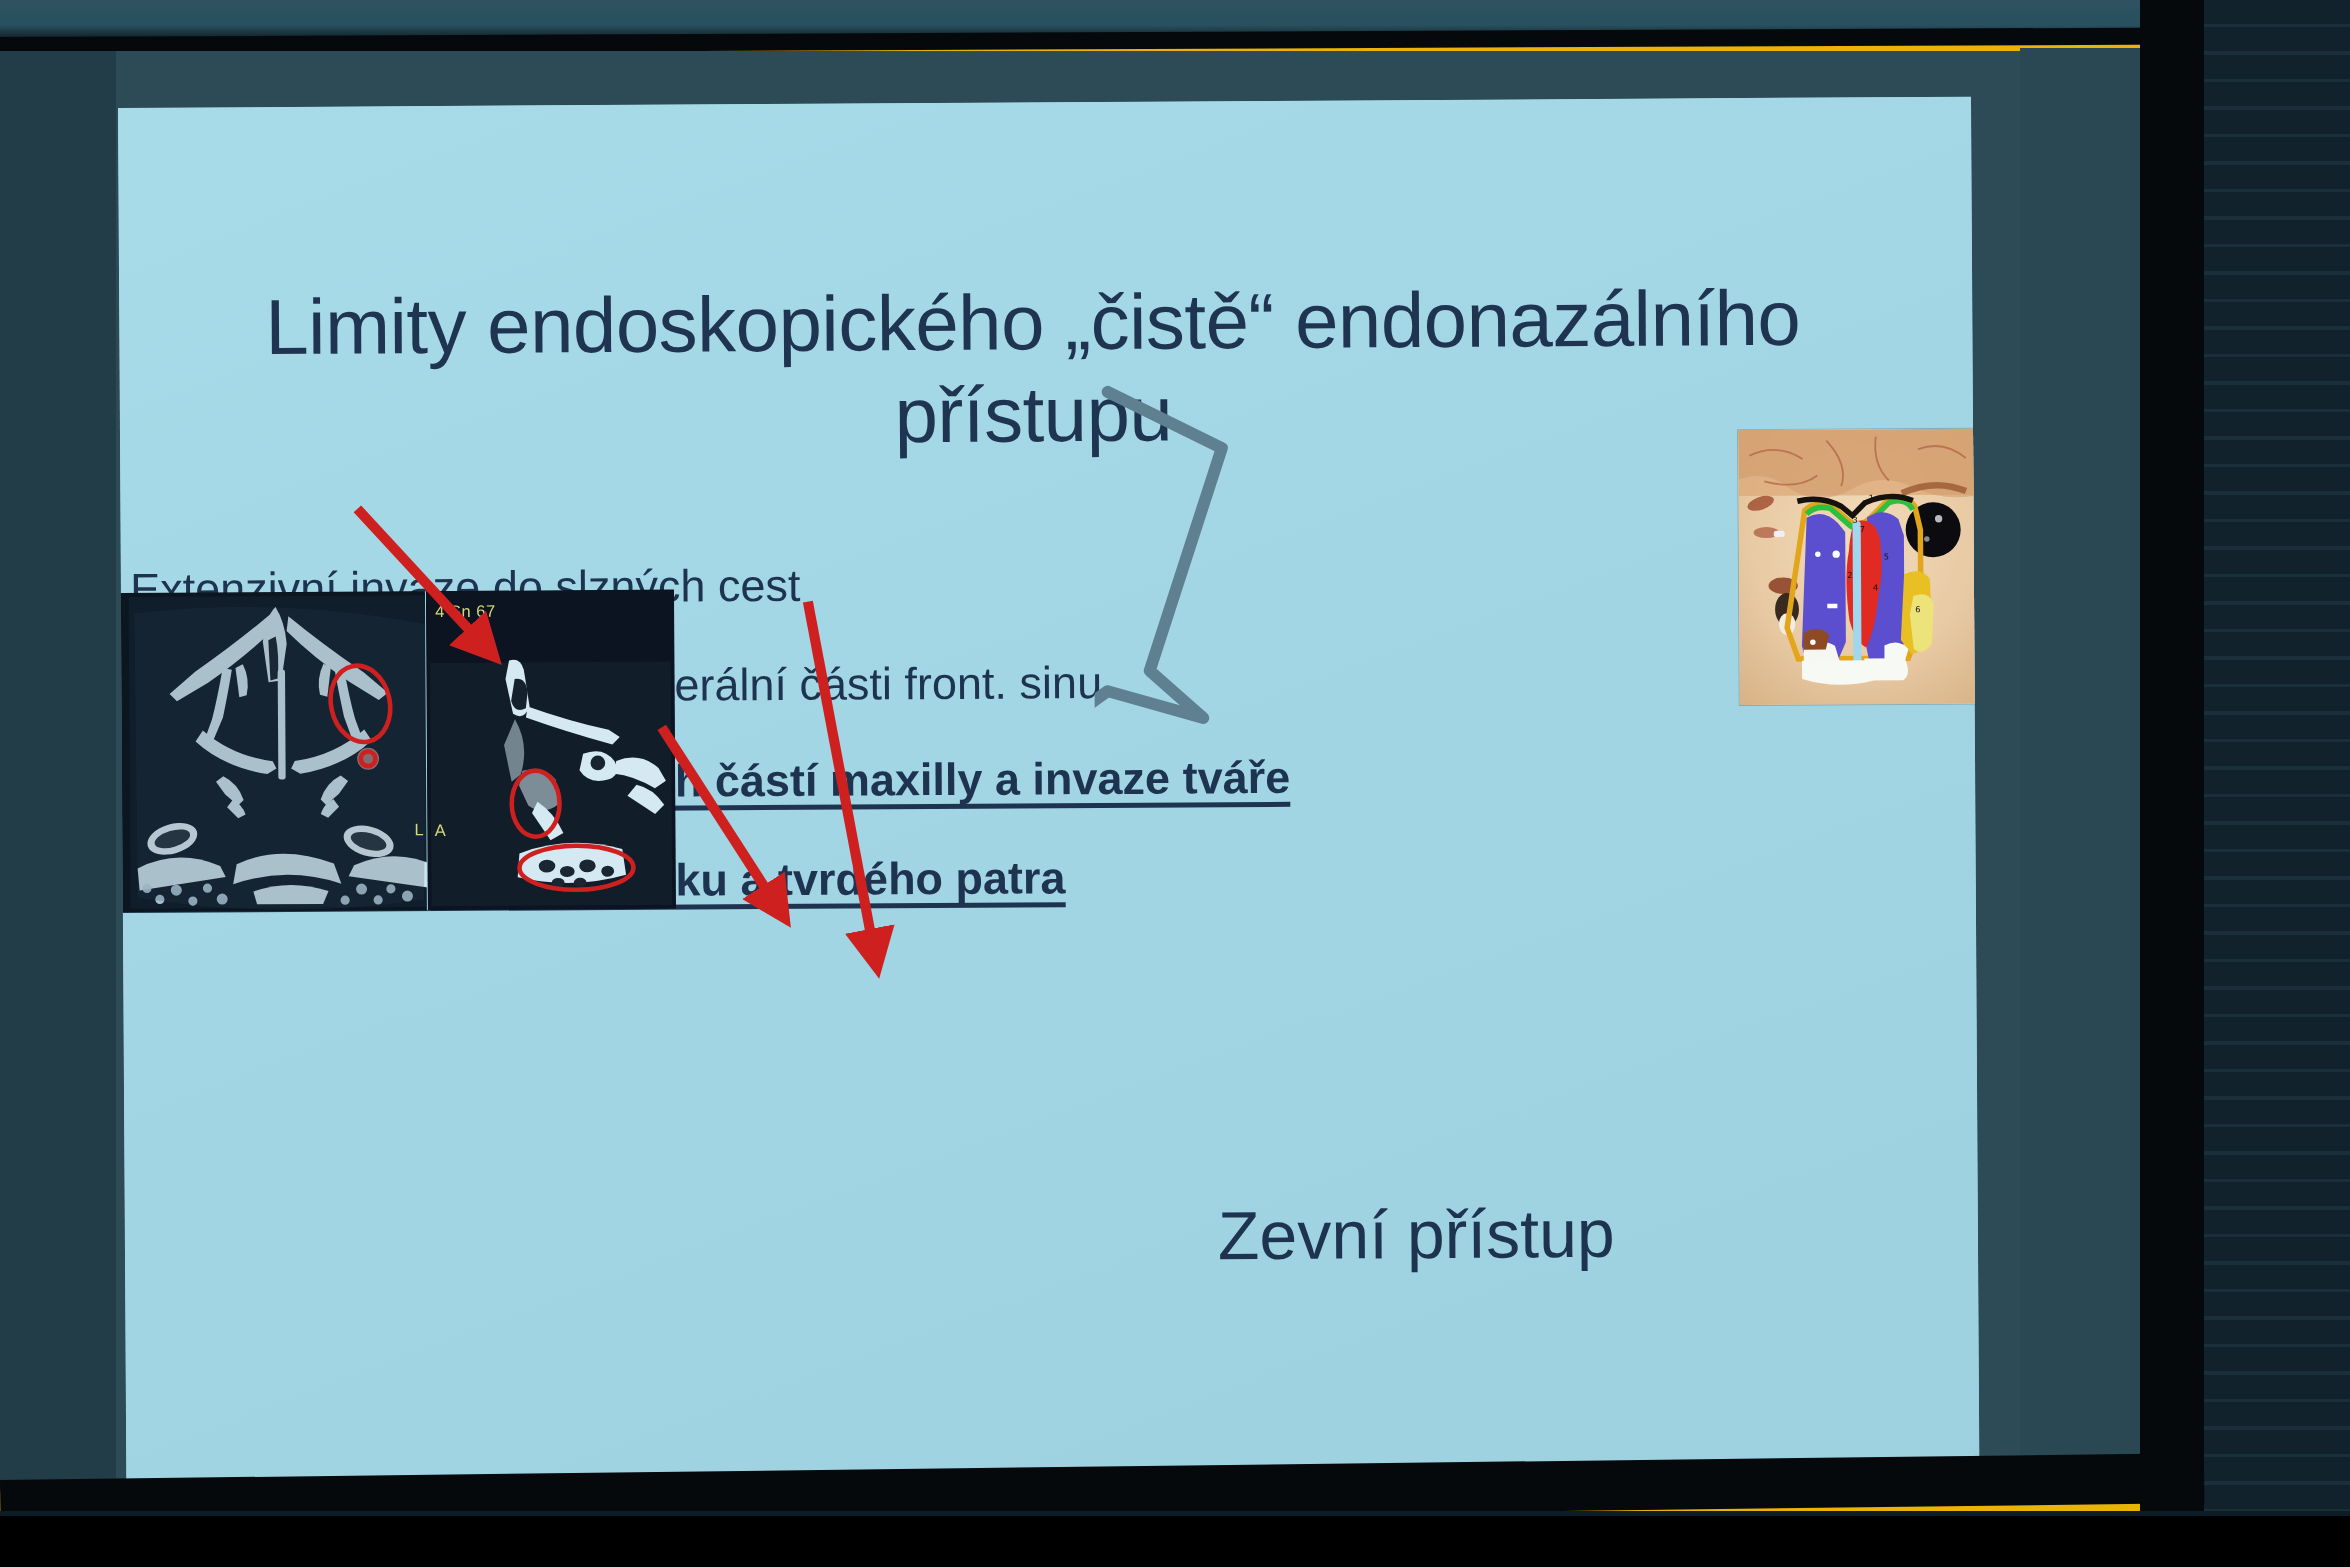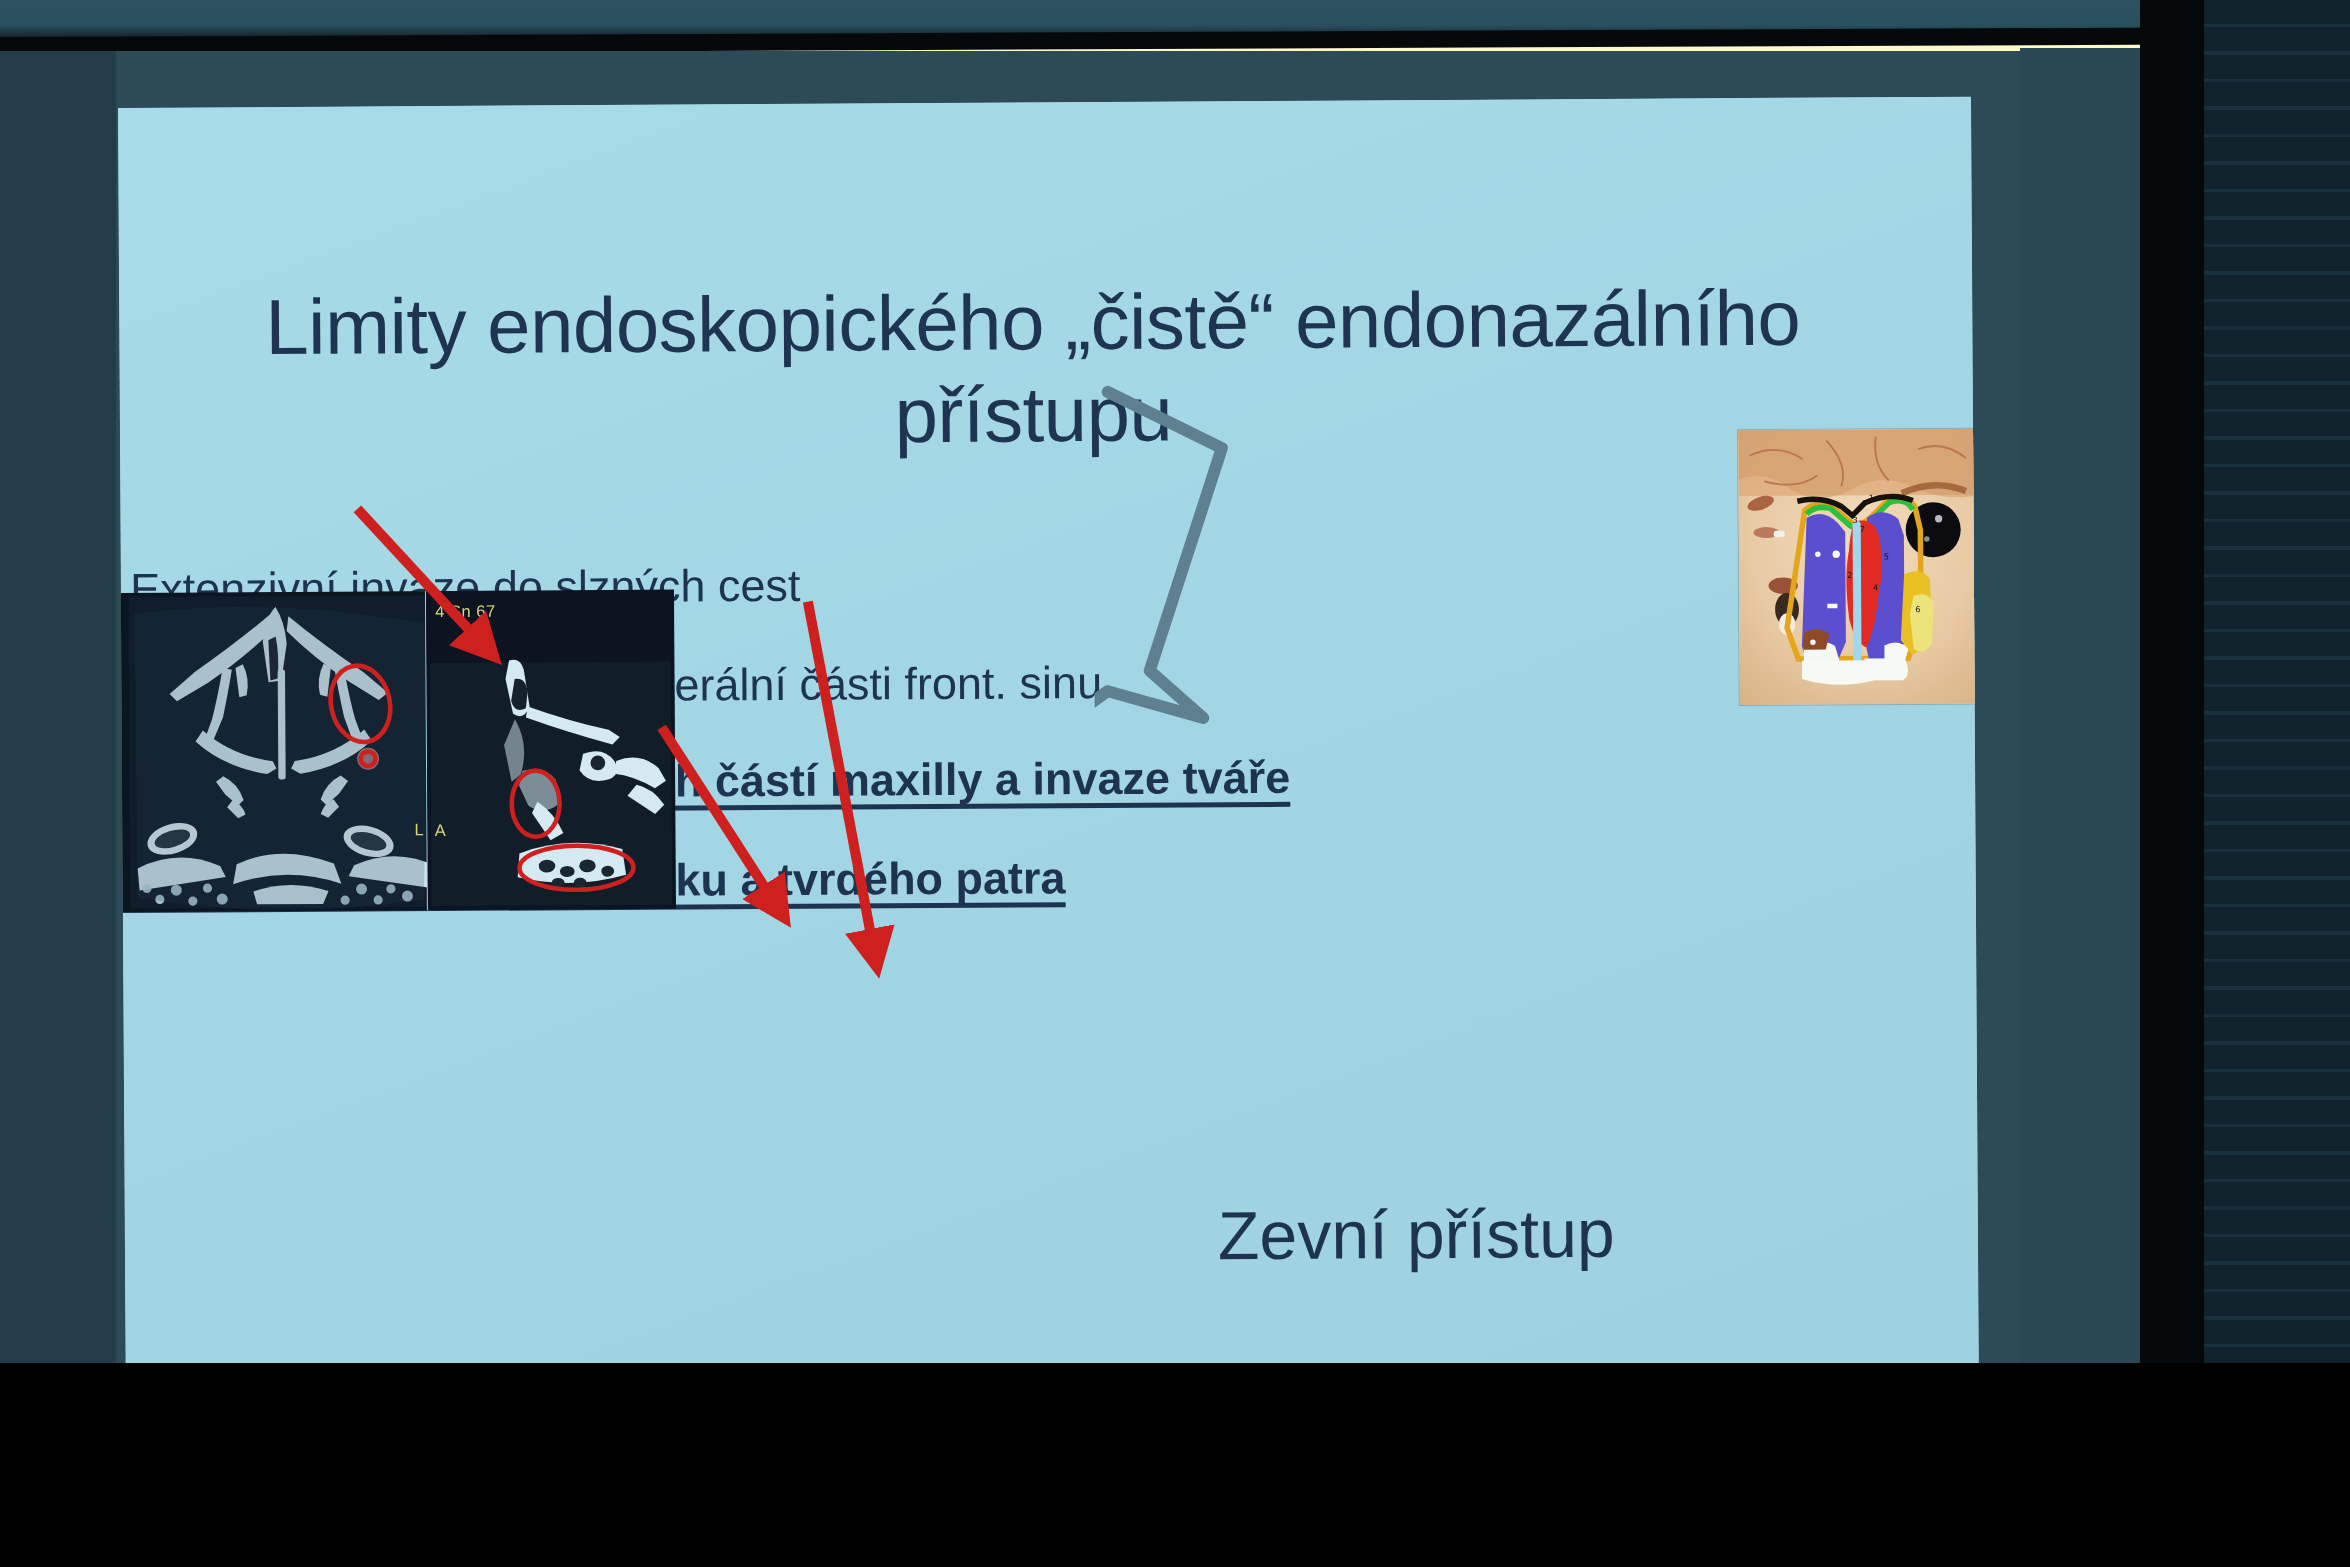--- a/index.html
+++ b/index.html
@@ -12,22 +12,22 @@
     height: 1568px;
     overflow: hidden;
     font-family: "Liberation Sans", sans-serif;
   }
 
   
   #photo {
     position: absolute;
     left: 0; top: 0;
     width: 2351px;
-    height: 1363px;
-    background: #fef9c3;
+    height: 1516px;
+    background: #eab308;
     overflow: hidden;
   }
 
   
   .wall-top {
     position: absolute;
     left: 0; top: 0;
     width: 2351px; height: 42px;
     background: linear-gradient(180deg,#2e5260 0%, #28505e 60%, #0b1418 100%);
   }

